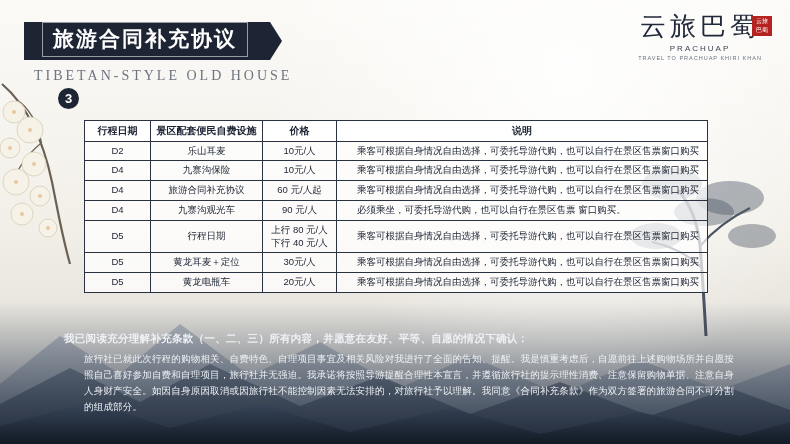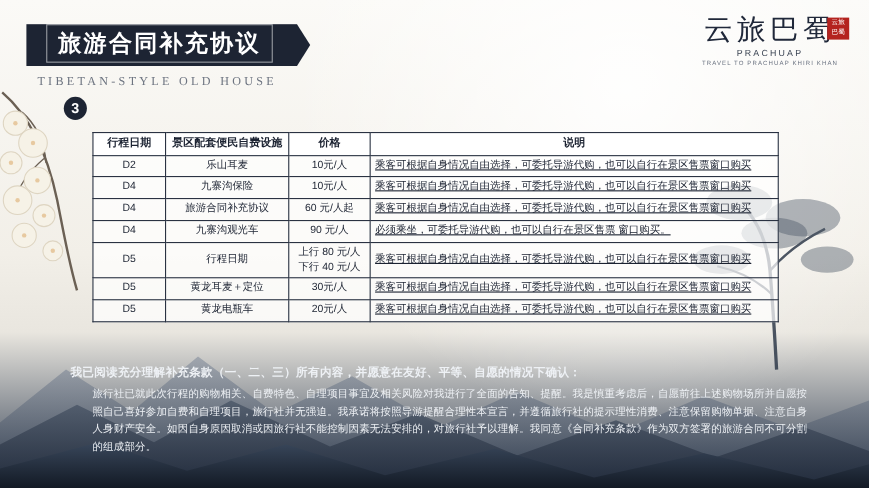--- a/index.html
+++ b/index.html
@@ -36,21 +36,21 @@
     border-top: 19px solid transparent;
     border-bottom: 19px solid transparent;
   }
   .title-ribbon .tr-inner {
     border: 1px solid rgba(255,255,255,0.55);
     padding: 2px 10px 3px;
   }
 
   .subtitle-en {
     position: absolute; left: 34px; top: 68px;
-    font-size: 11px; letter-spacing: 3px; color: #6d7480;
+    font-size: 14px; letter-spacing: 3px; color: #6d7480;
     font-family: "Liberation Serif", serif;
   }
 
   
   .section-head {
     position: absolute; left: 58px; top: 88px;
     display: flex; align-items: center; gap: 8px;
   }
   .num-bullet {
     width: 21px; height: 21px; border-radius: 50%;
@@ -89,21 +89,21 @@
   table { border-collapse: collapse; width: 100%; background: rgba(255,255,255,0.72); }
   th, td {
     border: 1px solid #2a3242;
     font-size: 9.5px;
     color: #1b2231;
     padding: 3px 4px;
     text-align: center;
     line-height: 1.35;
   }
   thead th { font-weight: bold; font-size: 10px; background: rgba(255,255,255,0.85); }
-  td.desc { text-align: left; padding-left: 4px; text-decoration: underline; }
+  td.desc { text-align: left; padding-left: 20px; }
   .col-date { width: 66px; }
   .col-item { width: 112px; }
   .col-price { width: 74px; }
 
   
   .footer {
     position: absolute; left: 64px; top: 332px; width: 672px;
     color: #eef1f5;
   }
   .footer .lead { font-size: 10.5px; font-weight: bold; margin-bottom: 5px; letter-spacing: .3px; }

